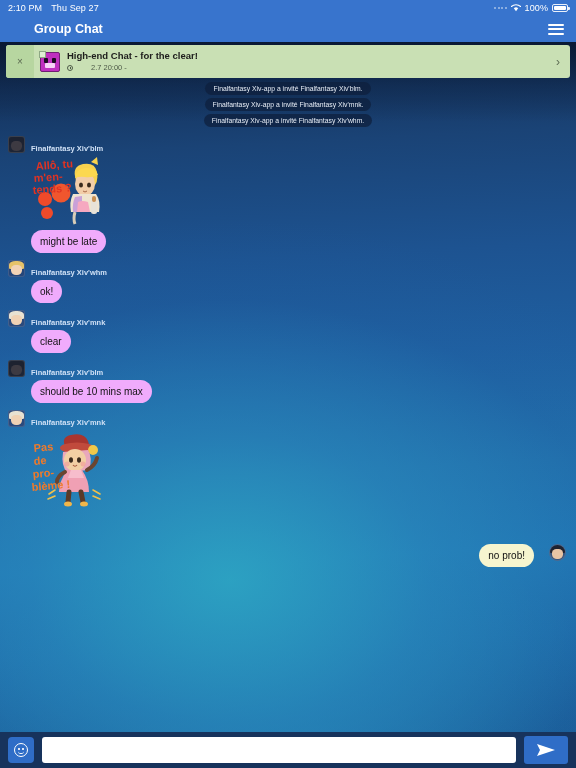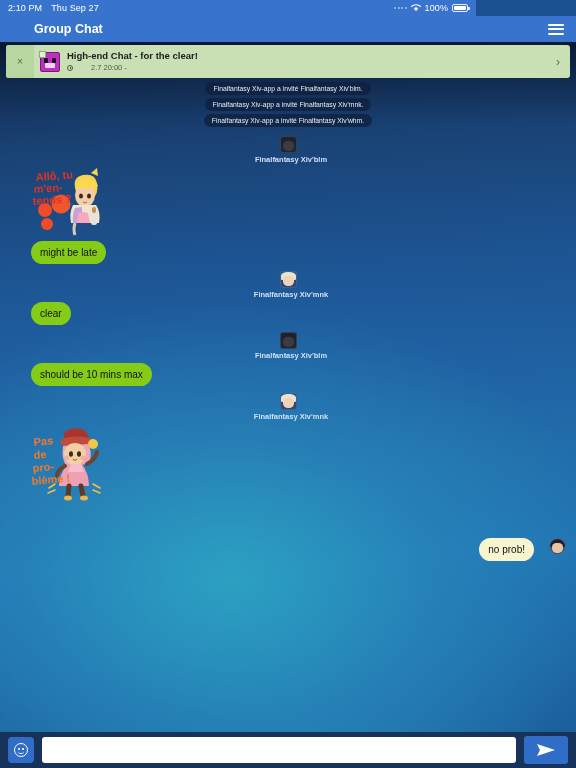--- a/index.html
+++ b/index.html
@@ -25,21 +25,21 @@
   }
   #chat-wallpaper::before{
     content:"";
     position:absolute; left:0; top:0; right:0; height:80px;
     background:linear-gradient(180deg, rgba(8,22,46,0.85) 0%, rgba(10,28,56,0.35) 55%, rgba(0,0,0,0) 100%);
     pointer-events:none;
   }
 
   
   #status-bar {
-    position: absolute; left:0; top:0; width:476px; height:16px;
+    position: absolute; left:0; top:0; width:576px; height:16px;
     background:#3874cd;
     display:flex; align-items:center;
     padding: 0 8px;
     color:#fff; font-size:9px; letter-spacing:0.1px;
   }
   #status-bar .sb-left { display:flex; align-items:center; gap:9px; }
   #status-bar .sb-right { margin-left:auto; display:flex; align-items:center; gap:4px; }
   .sig-dots { display:flex; gap:1.5px; align-items:center; }
   .sig-dots i { width:2px; height:2px; border-radius:50%; background:rgba(255,255,255,0.55); display:block; }
   .wifi-ico { width:10px; height:8px; position:relative; display:inline-block; }
@@ -102,21 +102,21 @@
   .sys-msg {
     background:rgba(14,30,60,0.72);
     color:#e6ecf5;
     font-size:6.8px;
     padding:3px 8px;
     border-radius:9px;
     white-space:nowrap;
   }
 
   .msg-group { margin-top:7px; }
-  .msg-head { display:flex; align-items:center;flex-direction:column; }
+  .msg-head { display:flex; align-items:flex-end; }
   .avatar {
     width:17px; height:17px; flex:0 0 17px; border-radius:3px;
     background:#2c3f63; overflow:hidden; position:relative;
     border:1px solid rgba(255,255,255,0.12);
   }
   .avatar .face{position:absolute; left:2px; right:2px; top:4px; bottom:1px; border-radius:40% 40% 45% 45%;}
   .avatar .hair{position:absolute; left:0; right:0; top:0; height:8px; border-radius:45% 45% 10% 10%;}
   .avatar.a-blm{background:#1e2535;}
   .avatar.a-blm .hair{background:#1d2230;}
   .avatar.a-blm .face{background:#3d3a42;}
@@ -131,21 +131,21 @@
   .avatar.a-me .face{background:#e7c4a4;}
 
   .sender-name {
     font-size:7.5px; font-weight:bold; color:#cfe0f5;
     margin-left:6px; margin-top:2px;
   }
   .msg-body { margin-left:23px; margin-top:3px; }
 
   .bubble {
     display:inline-block;
-    background:#84cc16; color:#111;
+    background:#f0abfc; color:#111;
     font-size:10px; line-height:13px;
     padding:5px 9px;
     border-radius:12px;
     max-width:330px;
   }
   .bubble.mine { background:#f6f5cf; }
 
   
   .sticker { position:relative; }
   .sticker-1 { width:76px; height:70px; }
@@ -287,20 +287,32 @@
       </div>
     </div>
   </div>
 
   <div class="msg-group" style="margin-top:4px;">
     <div class="msg-body" style="margin-top:0;">
       <div class="bubble">might be late</div>
     </div>
   </div>
 
+  <div class="msg-group">
+    <div class="msg-head">
+      <div class="avatar a-whm">
+          <span class="hair"></span>
+          <span class="face"></span>
+        </div>
+      <div class="sender-name">Finalfantasy Xiv'whm</div>
+    </div>
+    <div class="msg-body">
+      <div class="bubble">ok!</div>
+    </div>
+  </div>
 
   <div class="msg-group">
     <div class="msg-head">
       <div class="avatar a-mnk">
           <span class="hair"></span>
           <span class="face"></span>
         </div>
       <div class="sender-name">Finalfantasy Xiv'mnk</div>
     </div>
     <div class="msg-body">

